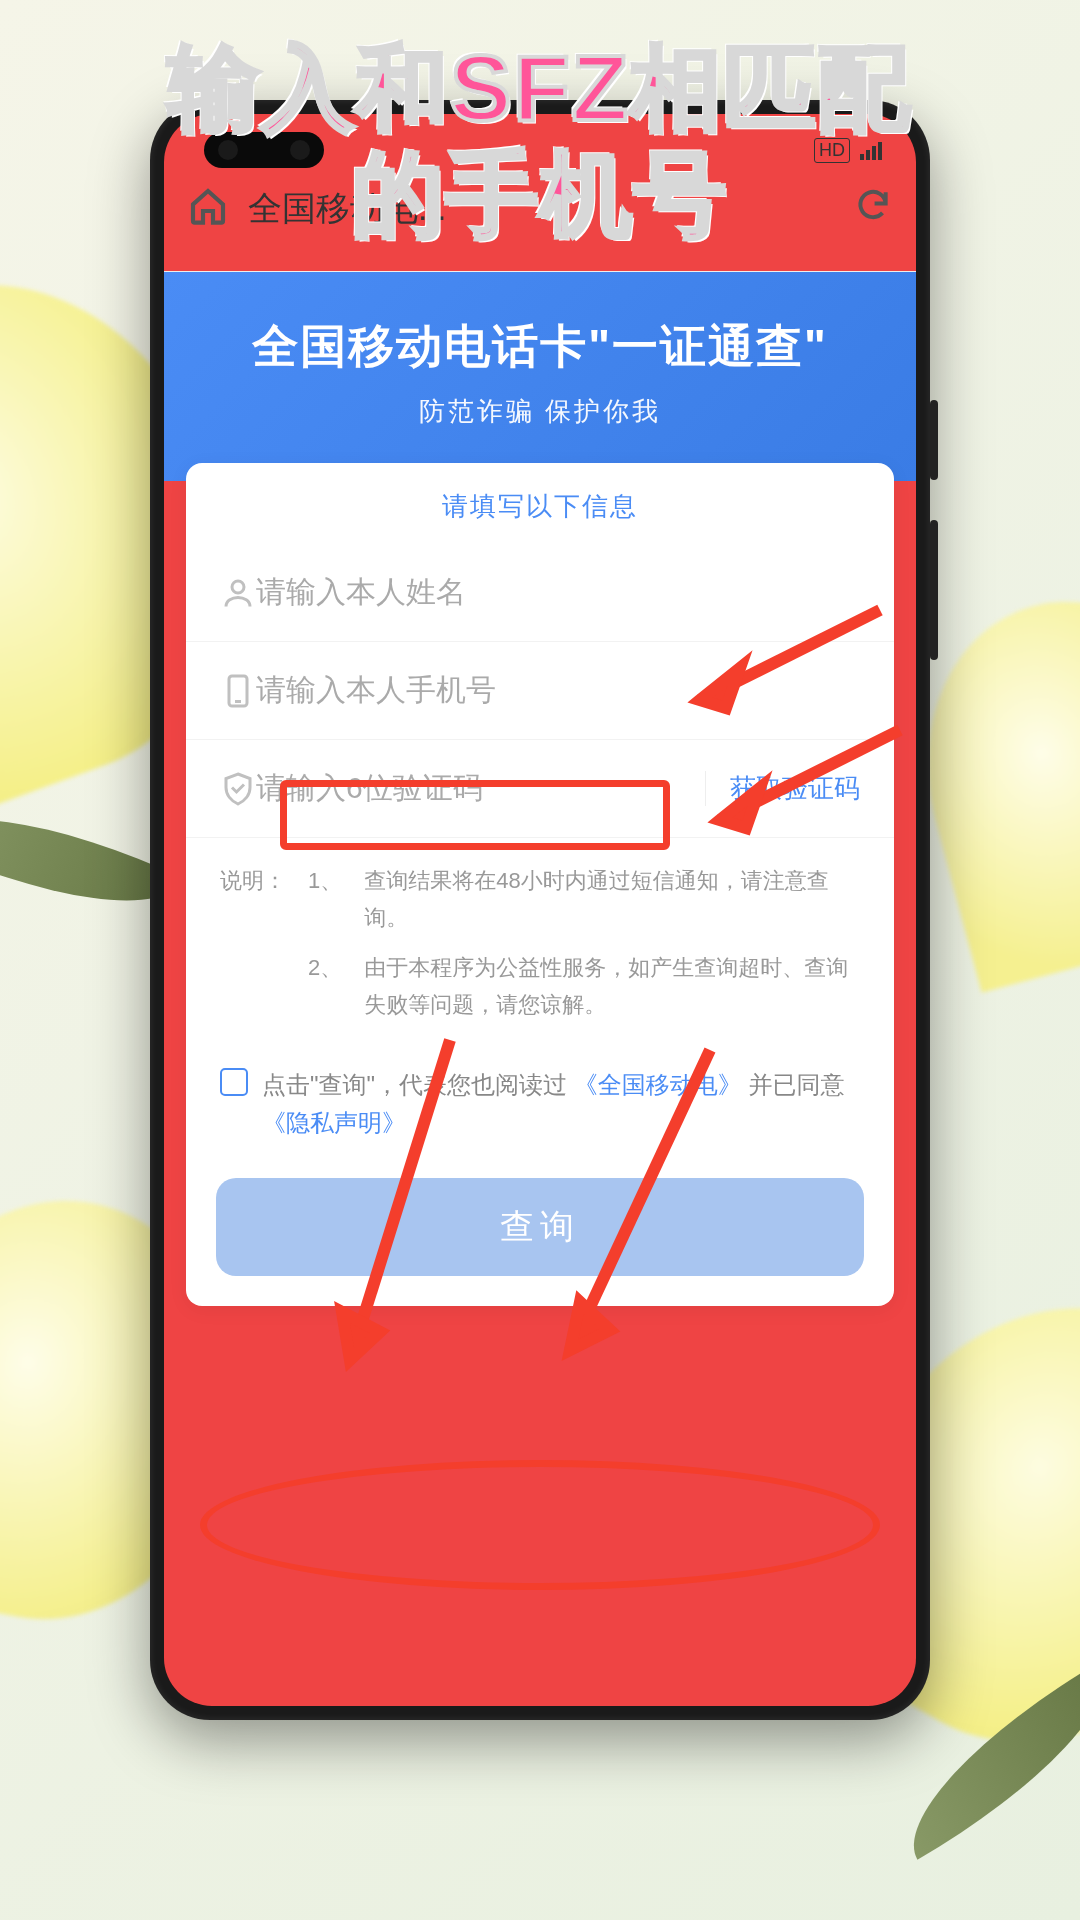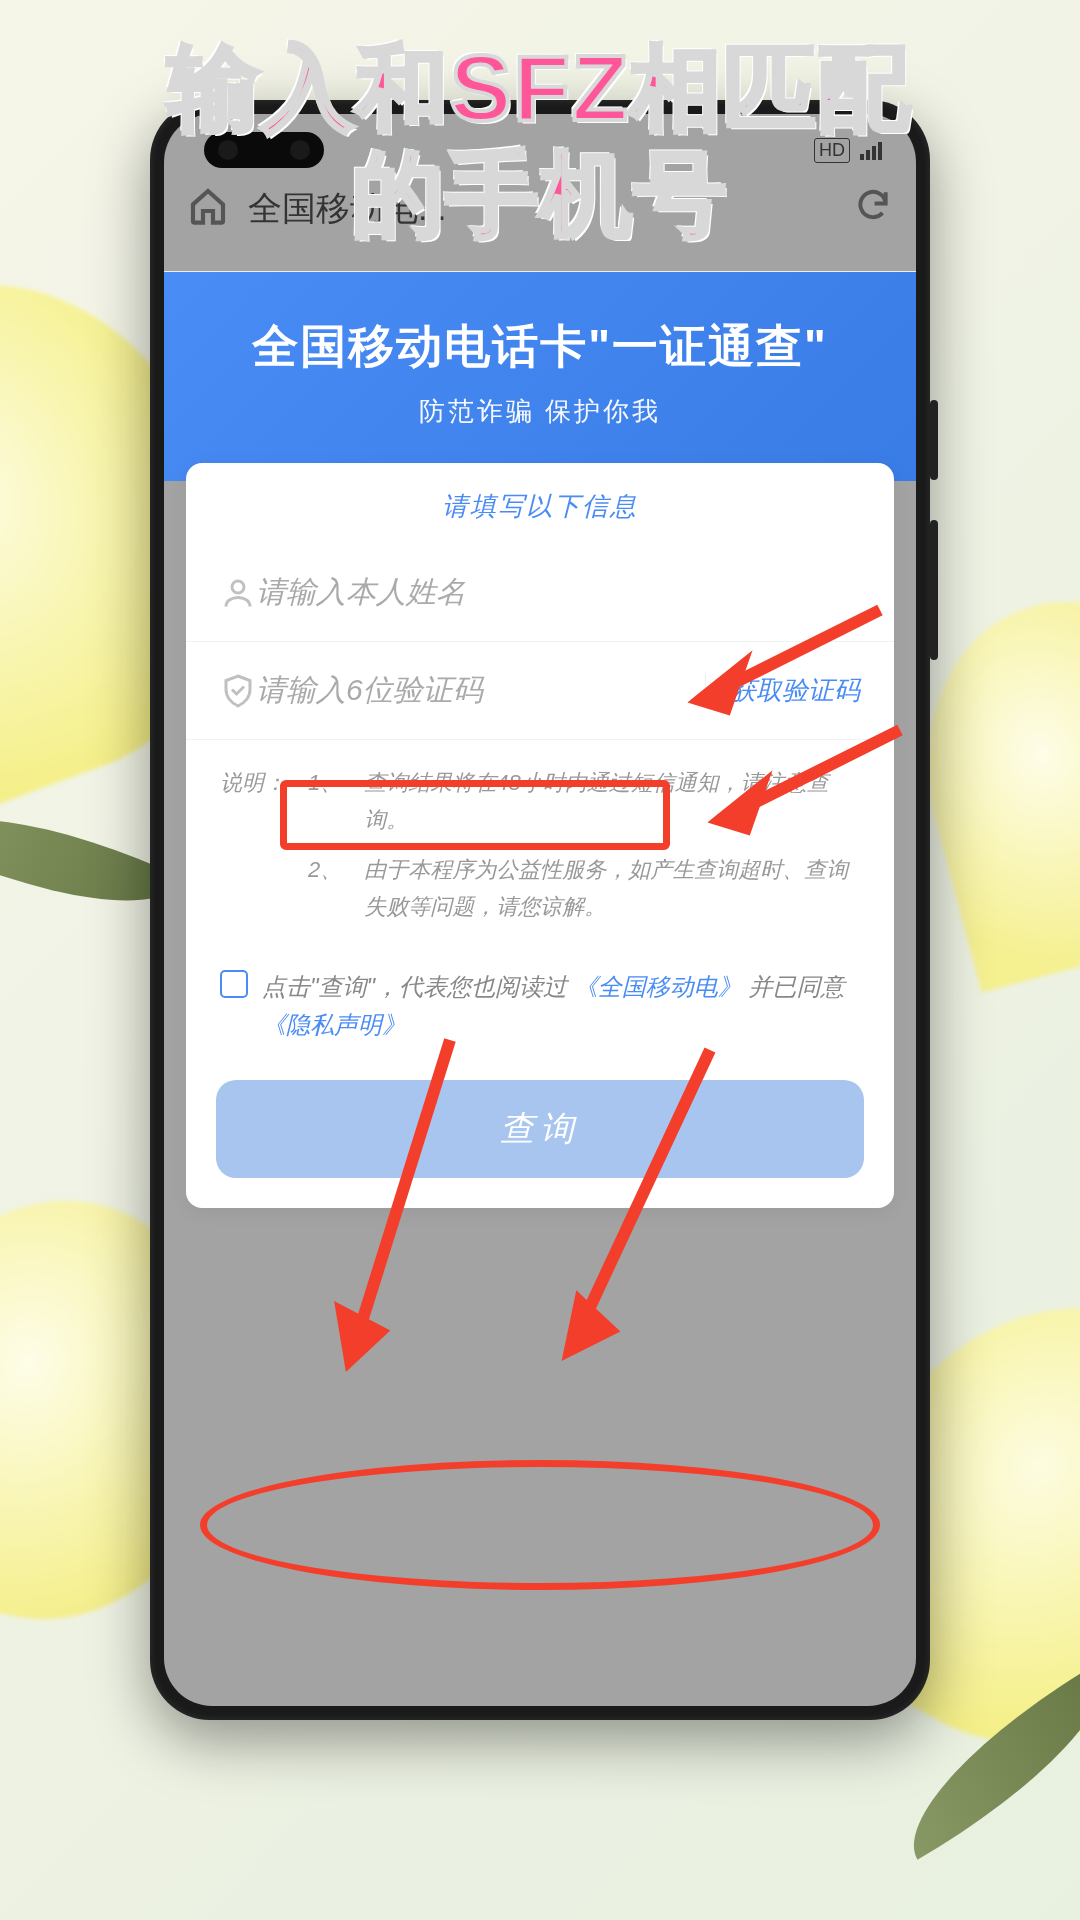--- a/index.html
+++ b/index.html
@@ -41,21 +41,21 @@
   border-radius: 60px;
   padding: 14px;
   box-shadow: 0 20px 60px rgba(0,0,0,0.4), inset 0 0 8px rgba(255,255,255,0.1);
   z-index: 10;
 }
 .phone-btn { position: absolute; right: -8px; width: 8px; background: #222; border-radius: 4px; }
 .phone-btn.b1 { top: 300px; height: 80px; }
 .phone-btn.b2 { top: 420px; height: 140px; }
 .screen {
   width: 100%; height: 100%;
-  background: #a3a3a3;
+  background: #ef4444;
   border-radius: 48px;
   overflow: hidden;
   position: relative;
 }
 .notch {
   position: absolute; top: 18px; left: 40px;
   width: 120px; height: 36px;
   background: #0a0a0a;
   border-radius: 20px;
   z-index: 50;
@@ -96,21 +96,20 @@
 }
 .banner h1 { font-size: 46px; font-weight: 600; letter-spacing: 2px; }
 .banner p { font-size: 26px; margin-top: 16px; opacity: 0.95; letter-spacing: 3px; }
 
 
 .card {
   background: #fff; margin: -18px 22px 0;
   border-radius: 16px;
   box-shadow: 0 4px 20px rgba(0,0,0,0.06);
   padding-bottom: 30px;
-  font-style: italic;
 }
 .card-title {
   text-align: center; color: #4a8cf5;
   font-size: 26px; padding: 26px 0 20px;
   letter-spacing: 2px;
 }
 .field {
   display: flex; align-items: center;
   padding: 28px 34px;
   border-bottom: 1px solid #f2f2f2;
@@ -207,20 +206,29 @@
         <span class="ico">
           <svg viewBox="0 0 24 24">
               <circle cx="12" cy="8" r="4"></circle>
               <path d="M4 21c0-4 4-6 8-6s8 2 8 6"></path>
             </svg>
         </span>
         <span class="ph">请输入本人姓名</span>
       </div>
 
 
+      <div class="field">
+        <span class="ico">
+          <svg viewBox="0 0 24 24">
+              <rect x="6" y="2" width="12" height="20" rx="2"></rect>
+              <path d="M10 19h4"></path>
+            </svg>
+        </span>
+        <span class="ph">请输入本人手机号</span>
+      </div>
 
       <div class="field">
         <span class="ico">
           <svg viewBox="0 0 24 24">
               <path d="M12 2l8 3v6c0 5-3.5 9-8 11-4.5-2-8-6-8-11V5z"></path>
               <path d="M8 11l3 3 5-5"></path>
             </svg>
         </span>
         <span class="ph">请输入6位验证码</span>
         <span class="code-link">获取验证码</span>

